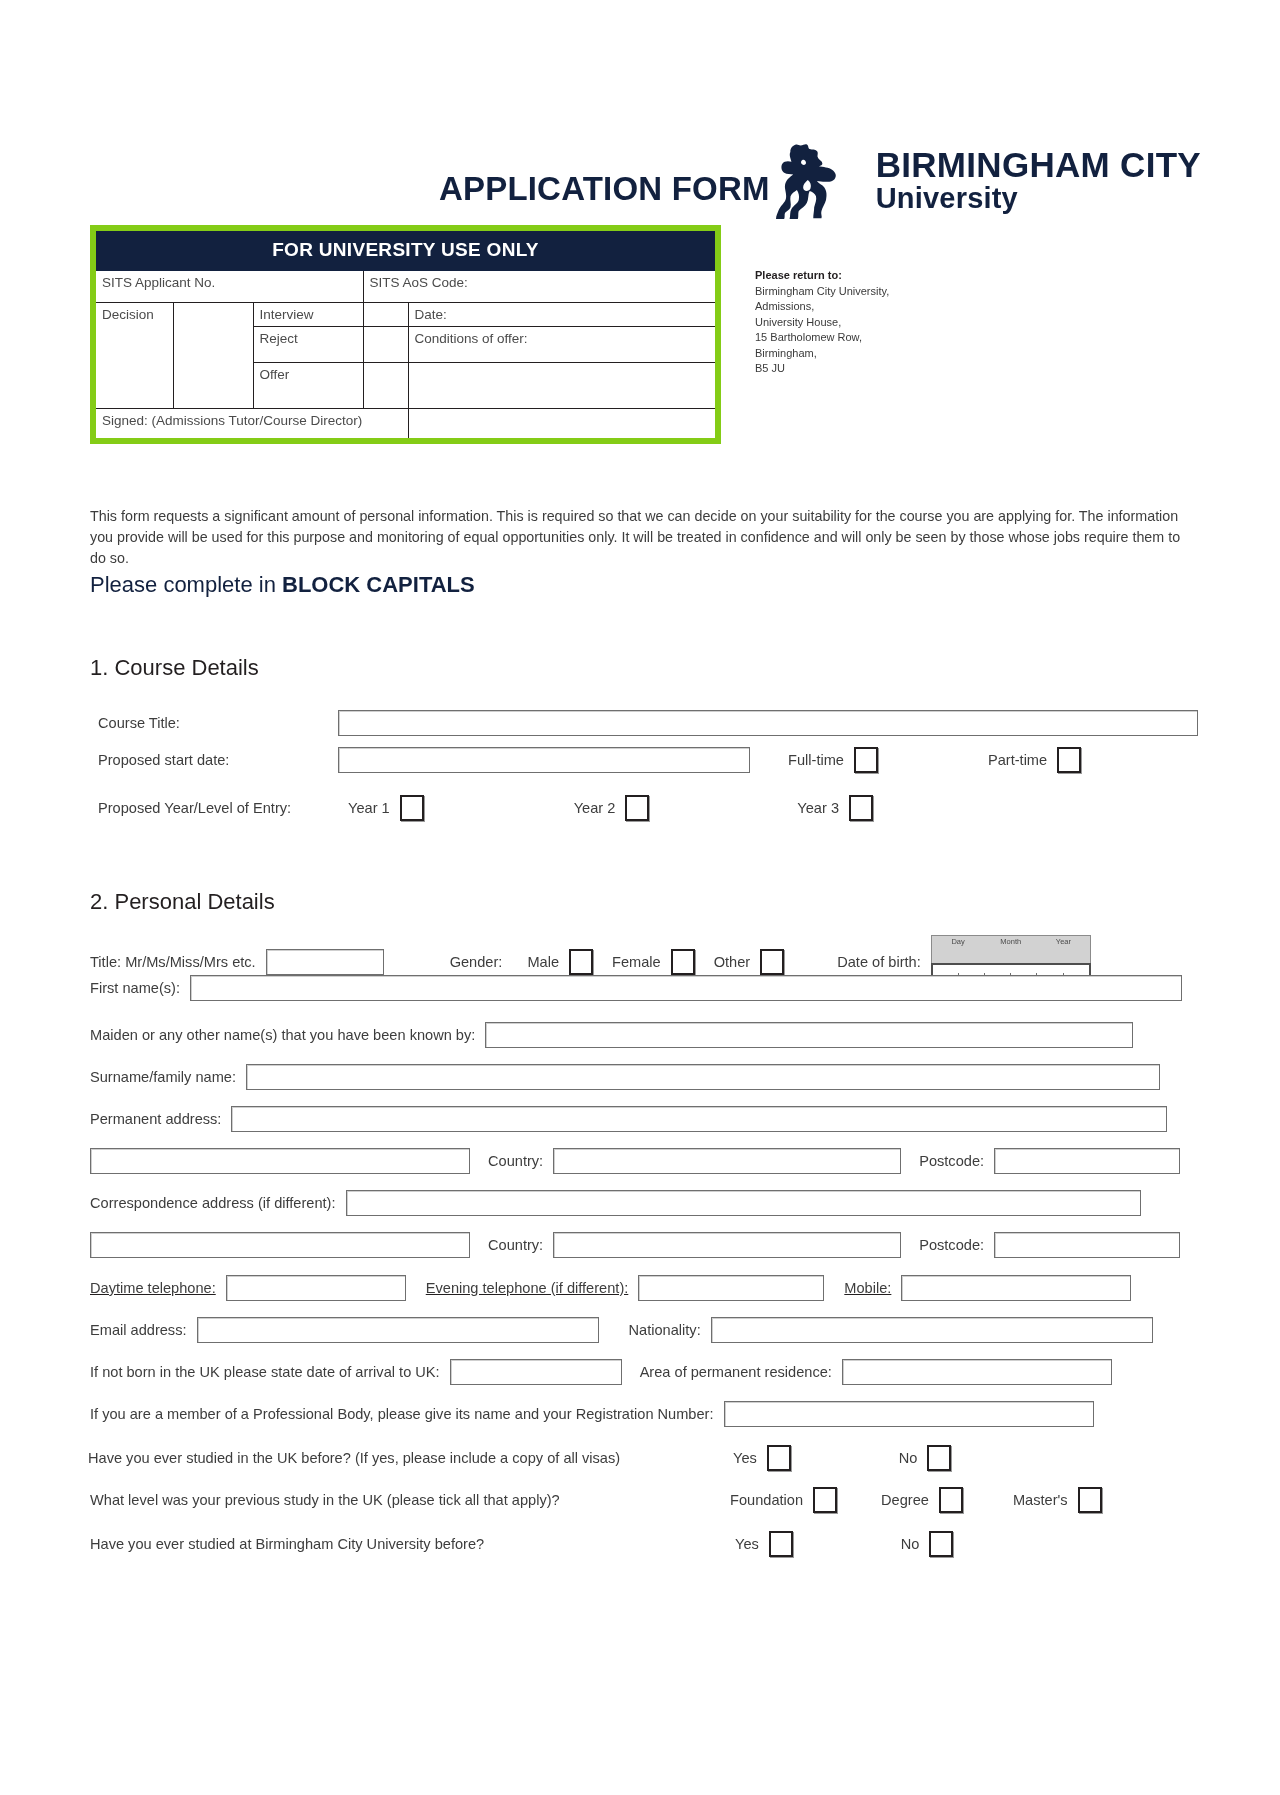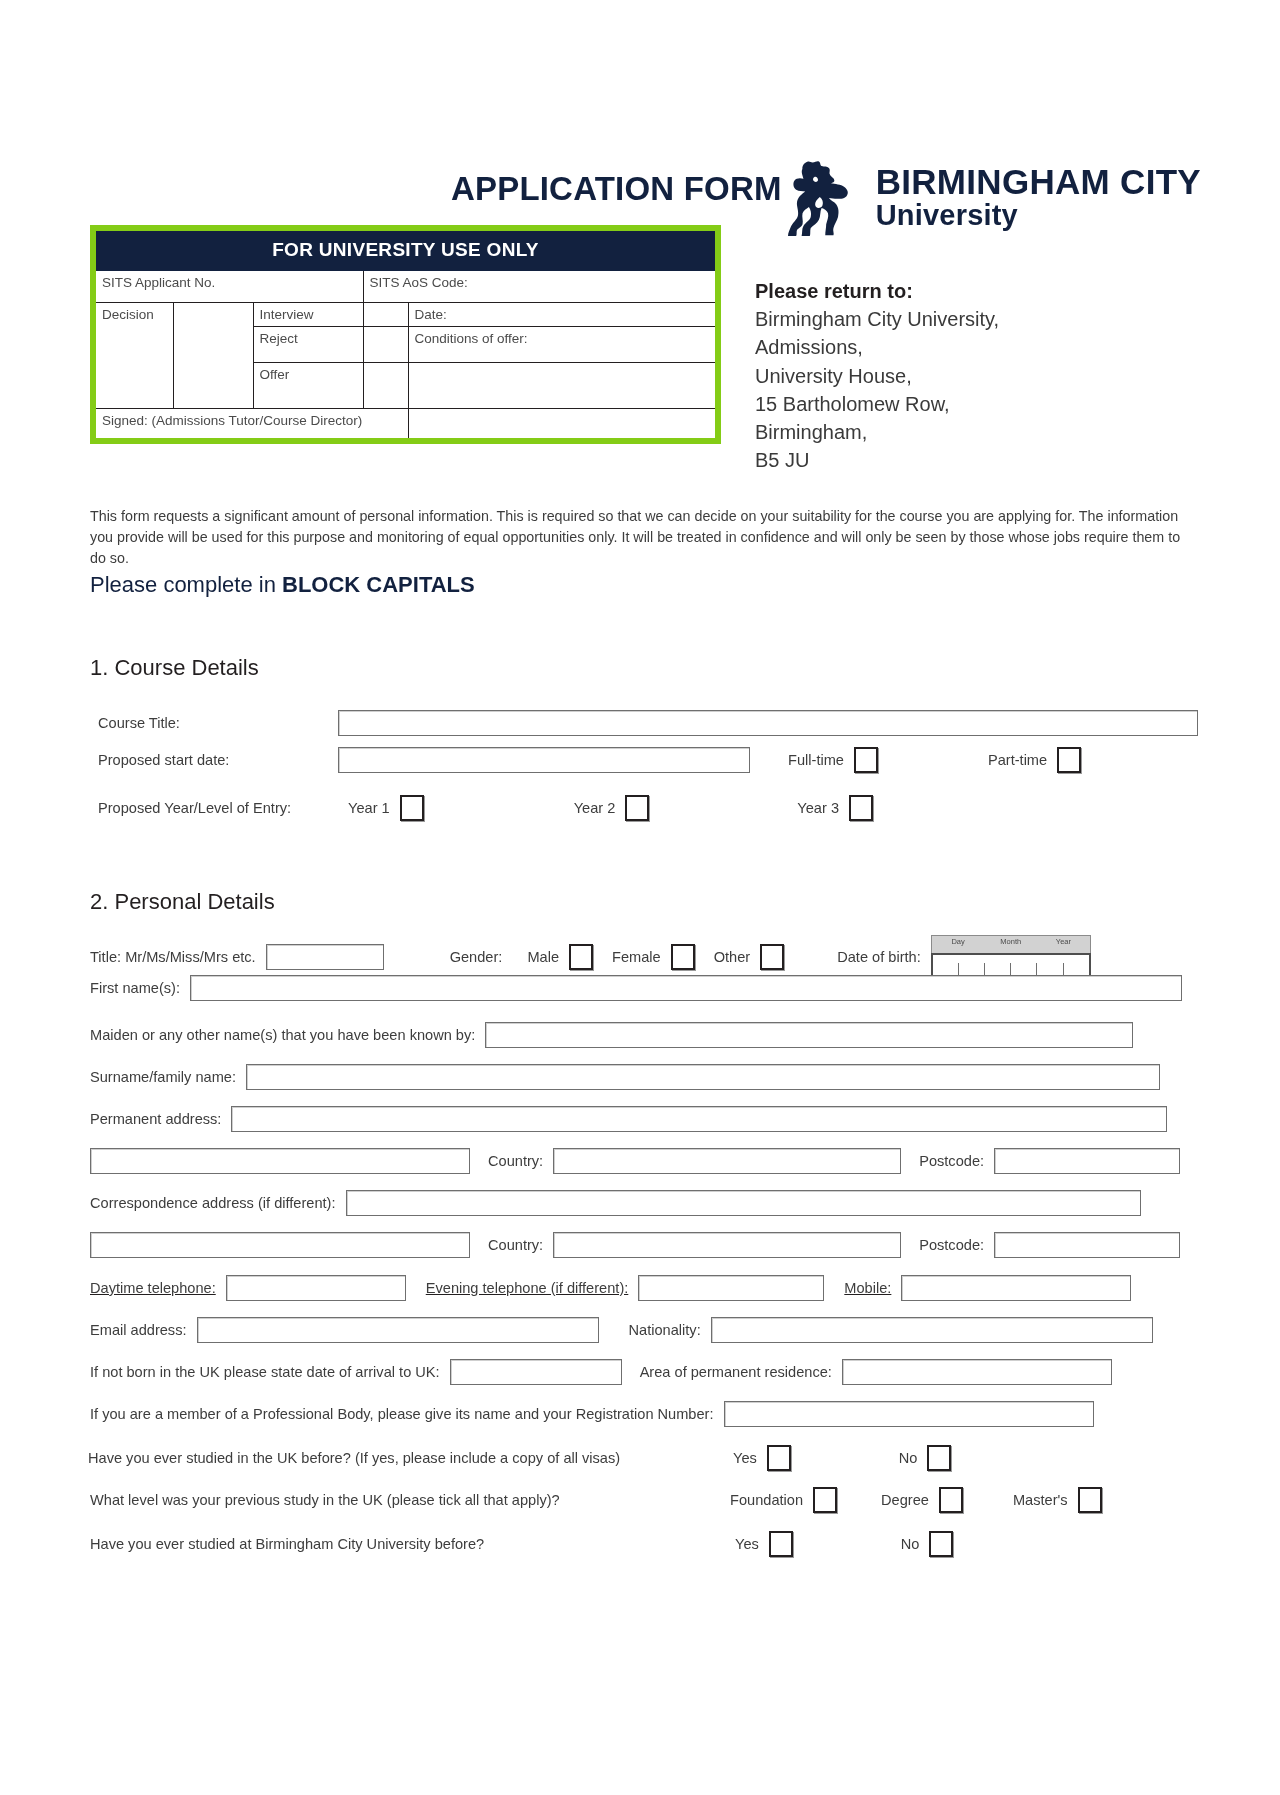--- a/index.html
+++ b/index.html
@@ -32,23 +32,22 @@
     font-size: 33px;
     font-weight: bold;
     letter-spacing: 0.2px;
     color: #12213f;
     margin: 0;
     padding-top: 30px;
   }
   .logo-block {
     display: flex;
     align-items: center;
-    gap: 2px;
+    gap: 14px;
     padding-right: 0px;
-    margin-top: 17px;
   }
   .logo-mark { width: 92px; height: 80px; flex: none; }
   .logo-text { line-height: 1.0; }
   .logo-line1 {
     font-size: 35px;
     font-weight: bold;
     color: #12213f;
     letter-spacing: 0.3px;
     display: block;
   }
@@ -86,22 +85,22 @@
     font-weight: bold;
     text-align: center;
     padding: 8px 0 9px 0;
     letter-spacing: 0.3px;
     border: 1px solid #12213f;
   }
 
   
   .return-block {
     position: absolute;
-    left: 755px; top: 277px;
-    font-size: 20px;
+    left: 755px; top: 268px;
+    font-size: 11px;
     line-height: 1.41;
     color: #3a3a3a;
   }
   .return-block .bold { font-weight: bold; color: #231f20; }
 
   
   .intro {
     position: absolute;
     left: 90px; top: 492px;
     width: 1100px;
@@ -149,21 +148,21 @@
   }
   .gap-s { width: 10px; flex: none; }
 
   
   .dob-wrap { display: flex; flex-direction: column; width: 160px; }
   .dob-head {
     display: flex;
     background: #d2d2d2;
     border: 1px solid #8b8b8b;
     border-bottom: none;
-    height: 18px;
+    height: 28px;
   }
   .dob-head span {
     flex: 1;
     font-size: 7.5px;
     color: #4b4b4b;
     text-align: center;
     line-height: 12px;
   }
   .dob-cells {
     display: flex;

